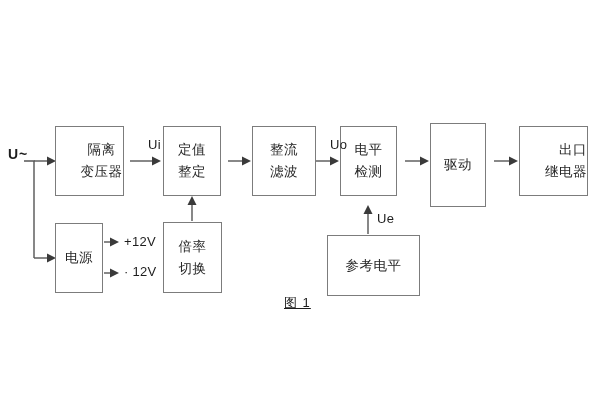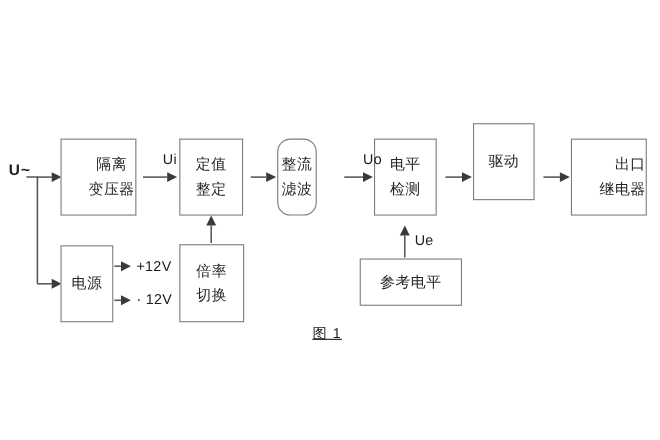--- a/index.html
+++ b/index.html
@@ -120,49 +120,49 @@
   <div class="block" style="left:55px; top:126px; width:69px; height:70px;padding-left:24px;">
     <span class="ln">隔离</span>
     <span class="ln">变压器</span>
   </div>
 
   <div class="block" style="left:163px; top:126px; width:58px; height:70px;">
     <span class="ln">定值</span>
     <span class="ln">整定</span>
   </div>
 
-  <div class="block" style="left:252px; top:126px; width:36px; height:70px;border-radius:12px;">
+  <div class="block" style="left:252px; top:126px; width:64px; height:70px;">
     <span class="ln">整流</span>
     <span class="ln">滤波</span>
   </div>
 
   <div class="block" style="left:340px; top:126px; width:57px; height:70px;">
     <span class="ln">电平</span>
     <span class="ln">检测</span>
   </div>
 
-  <div class="block" style="left:430px; top:112px; width:56px; height:70px;">
+  <div class="block" style="left:430px; top:123px; width:56px; height:84px;">
     <span class="ln">驱动</span>
   </div>
 
   <div class="block" style="left:519px; top:126px; width:69px; height:70px;align-items:flex-end;">
     <span class="ln">出口</span>
     <span class="ln">继电器</span>
   </div>
 
   <div class="block" style="left:55px; top:223px; width:48px; height:70px;">
     <span class="ln">电源</span>
   </div>
 
   <div class="block" style="left:163px; top:222px; width:59px; height:71px;">
     <span class="ln">倍率</span>
     <span class="ln">切换</span>
   </div>
 
-  <div class="block" style="left:327px; top:235px; width:93px; height:43px;">
+  <div class="block" style="left:327px; top:235px; width:93px; height:61px;">
     <span class="ln">参考电平</span>
   </div>
 
   <div class="lbl big" style="left:8px; top:146px;">U~</div>
 
   <div class="lbl" style="left:148px; top:137px;">Ui</div>
 
   <div class="lbl" style="left:330px; top:137px;">Uo</div>
 
   <div class="lbl" style="left:377px; top:211px;">Ue</div>

